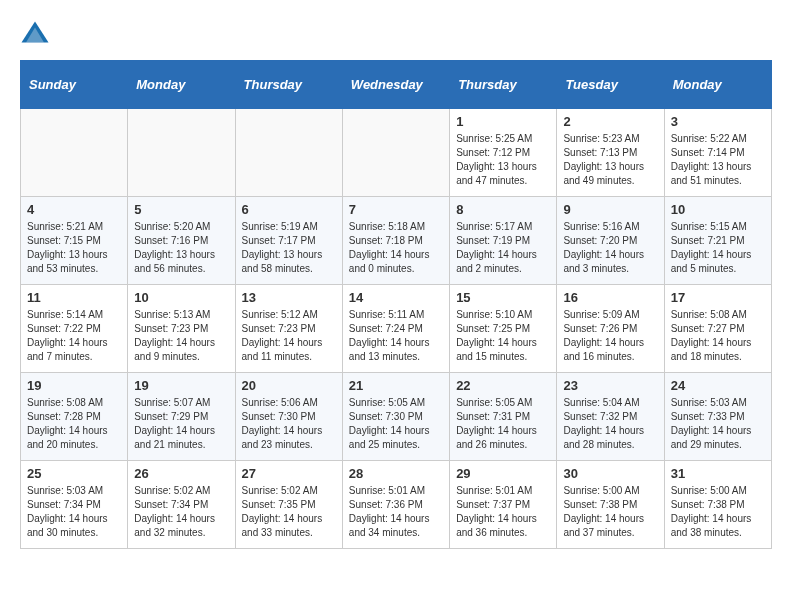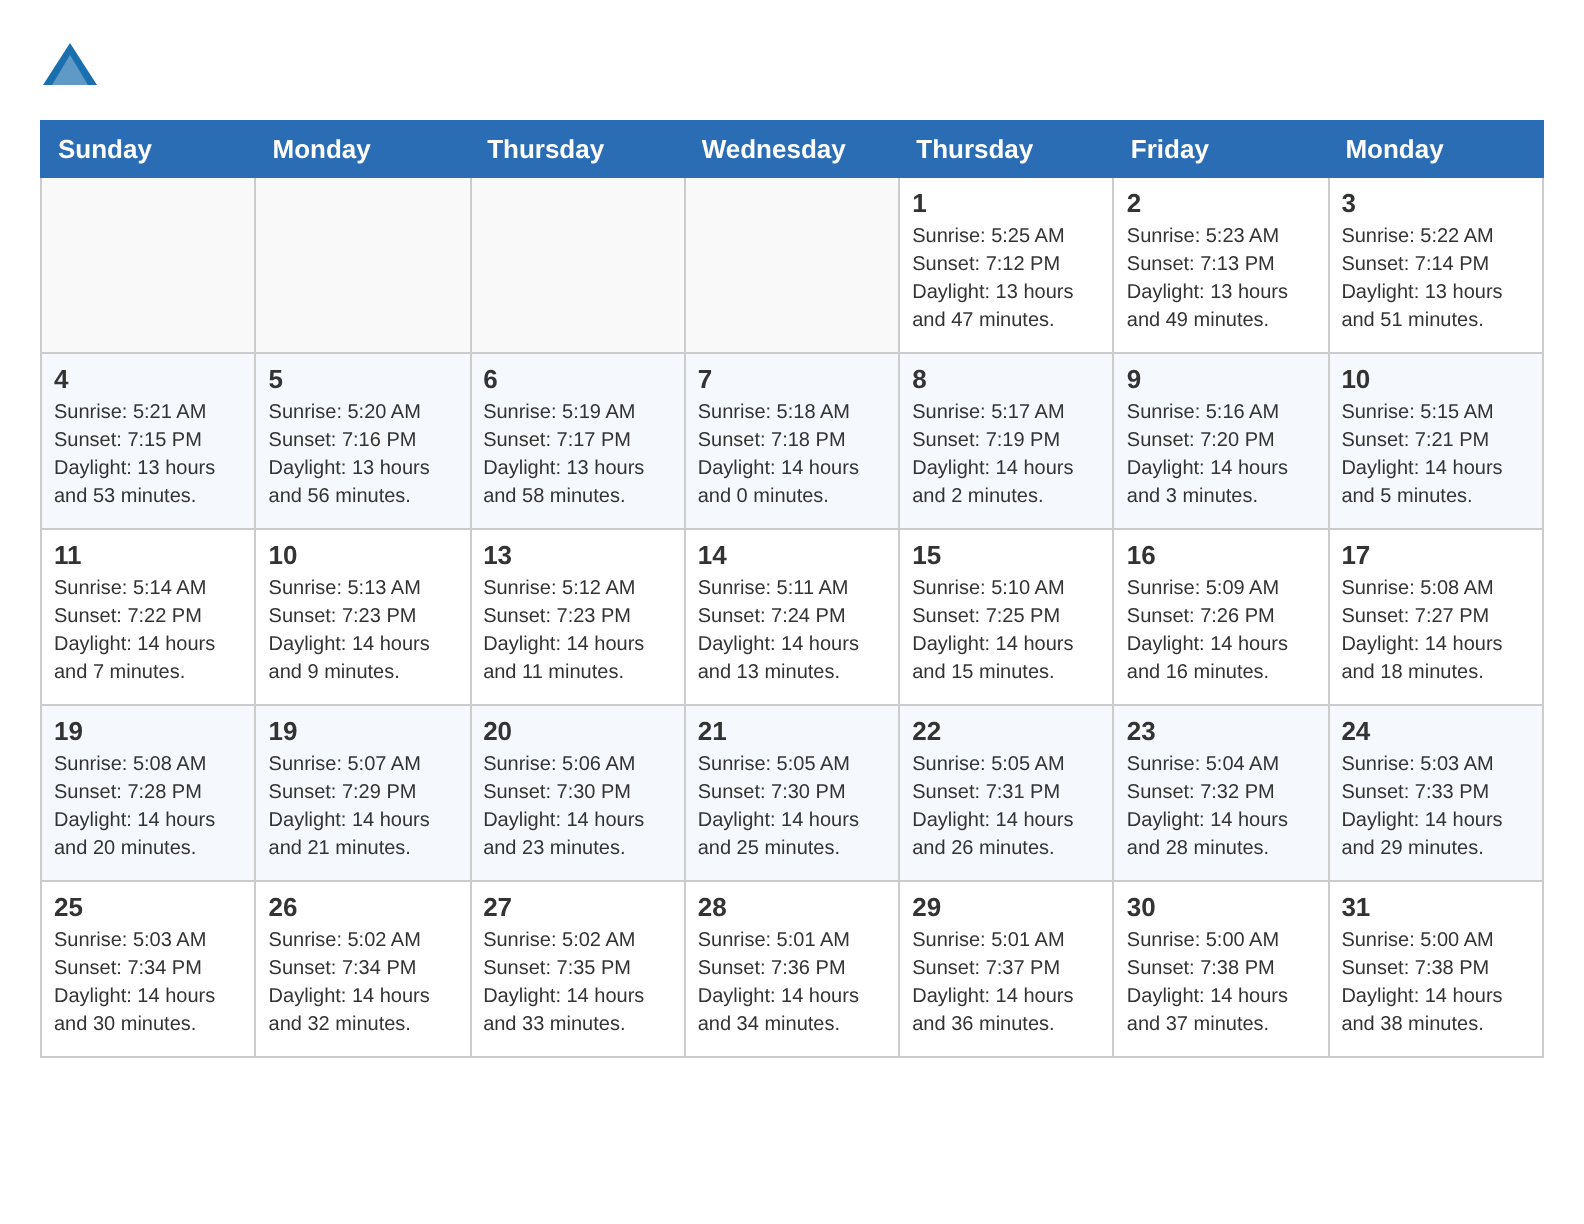--- a/index.html
+++ b/index.html
@@ -48,24 +48,25 @@
     }
     .calendar {
       width: 100%;
       border-collapse: collapse;
       border: 1px solid #ccc;
     }
     .calendar th {
       background-color: #2a6db5;
       color: #fff;
       text-align: left;
-      padding: 6px 8px;
+      padding: 16px 8px;
       font-size: 13px;
       font-weight: bold;
       border: 1px solid #2a6db5;
+      font-style: italic;
     }
     .calendar td {
       vertical-align: top;
       border: 1px solid #ccc;
       padding: 5px 6px;
       width: calc(100% / 7);
       min-height: 80px;
       font-size: 10.5px;
       color: #333;
       background: #fff;
@@ -109,21 +110,21 @@
 </div>
 
 <table class="calendar">
   <thead>
     <tr>
     <th>Sunday</th>
         <th>Monday</th>
         <th>Thursday</th>
         <th>Wednesday</th>
         <th>Thursday</th>
-        <th>Friday</th>
+        <th>Tuesday</th>
         <th>Monday</th>
       </tr>
   </thead>
   <tbody id="calendar-body">
   <tr class="week-row">
         <td class="empty"></td>
         <td class="empty"></td>
         <td class="empty"></td>
         <td class="empty"></td>
         <td>

